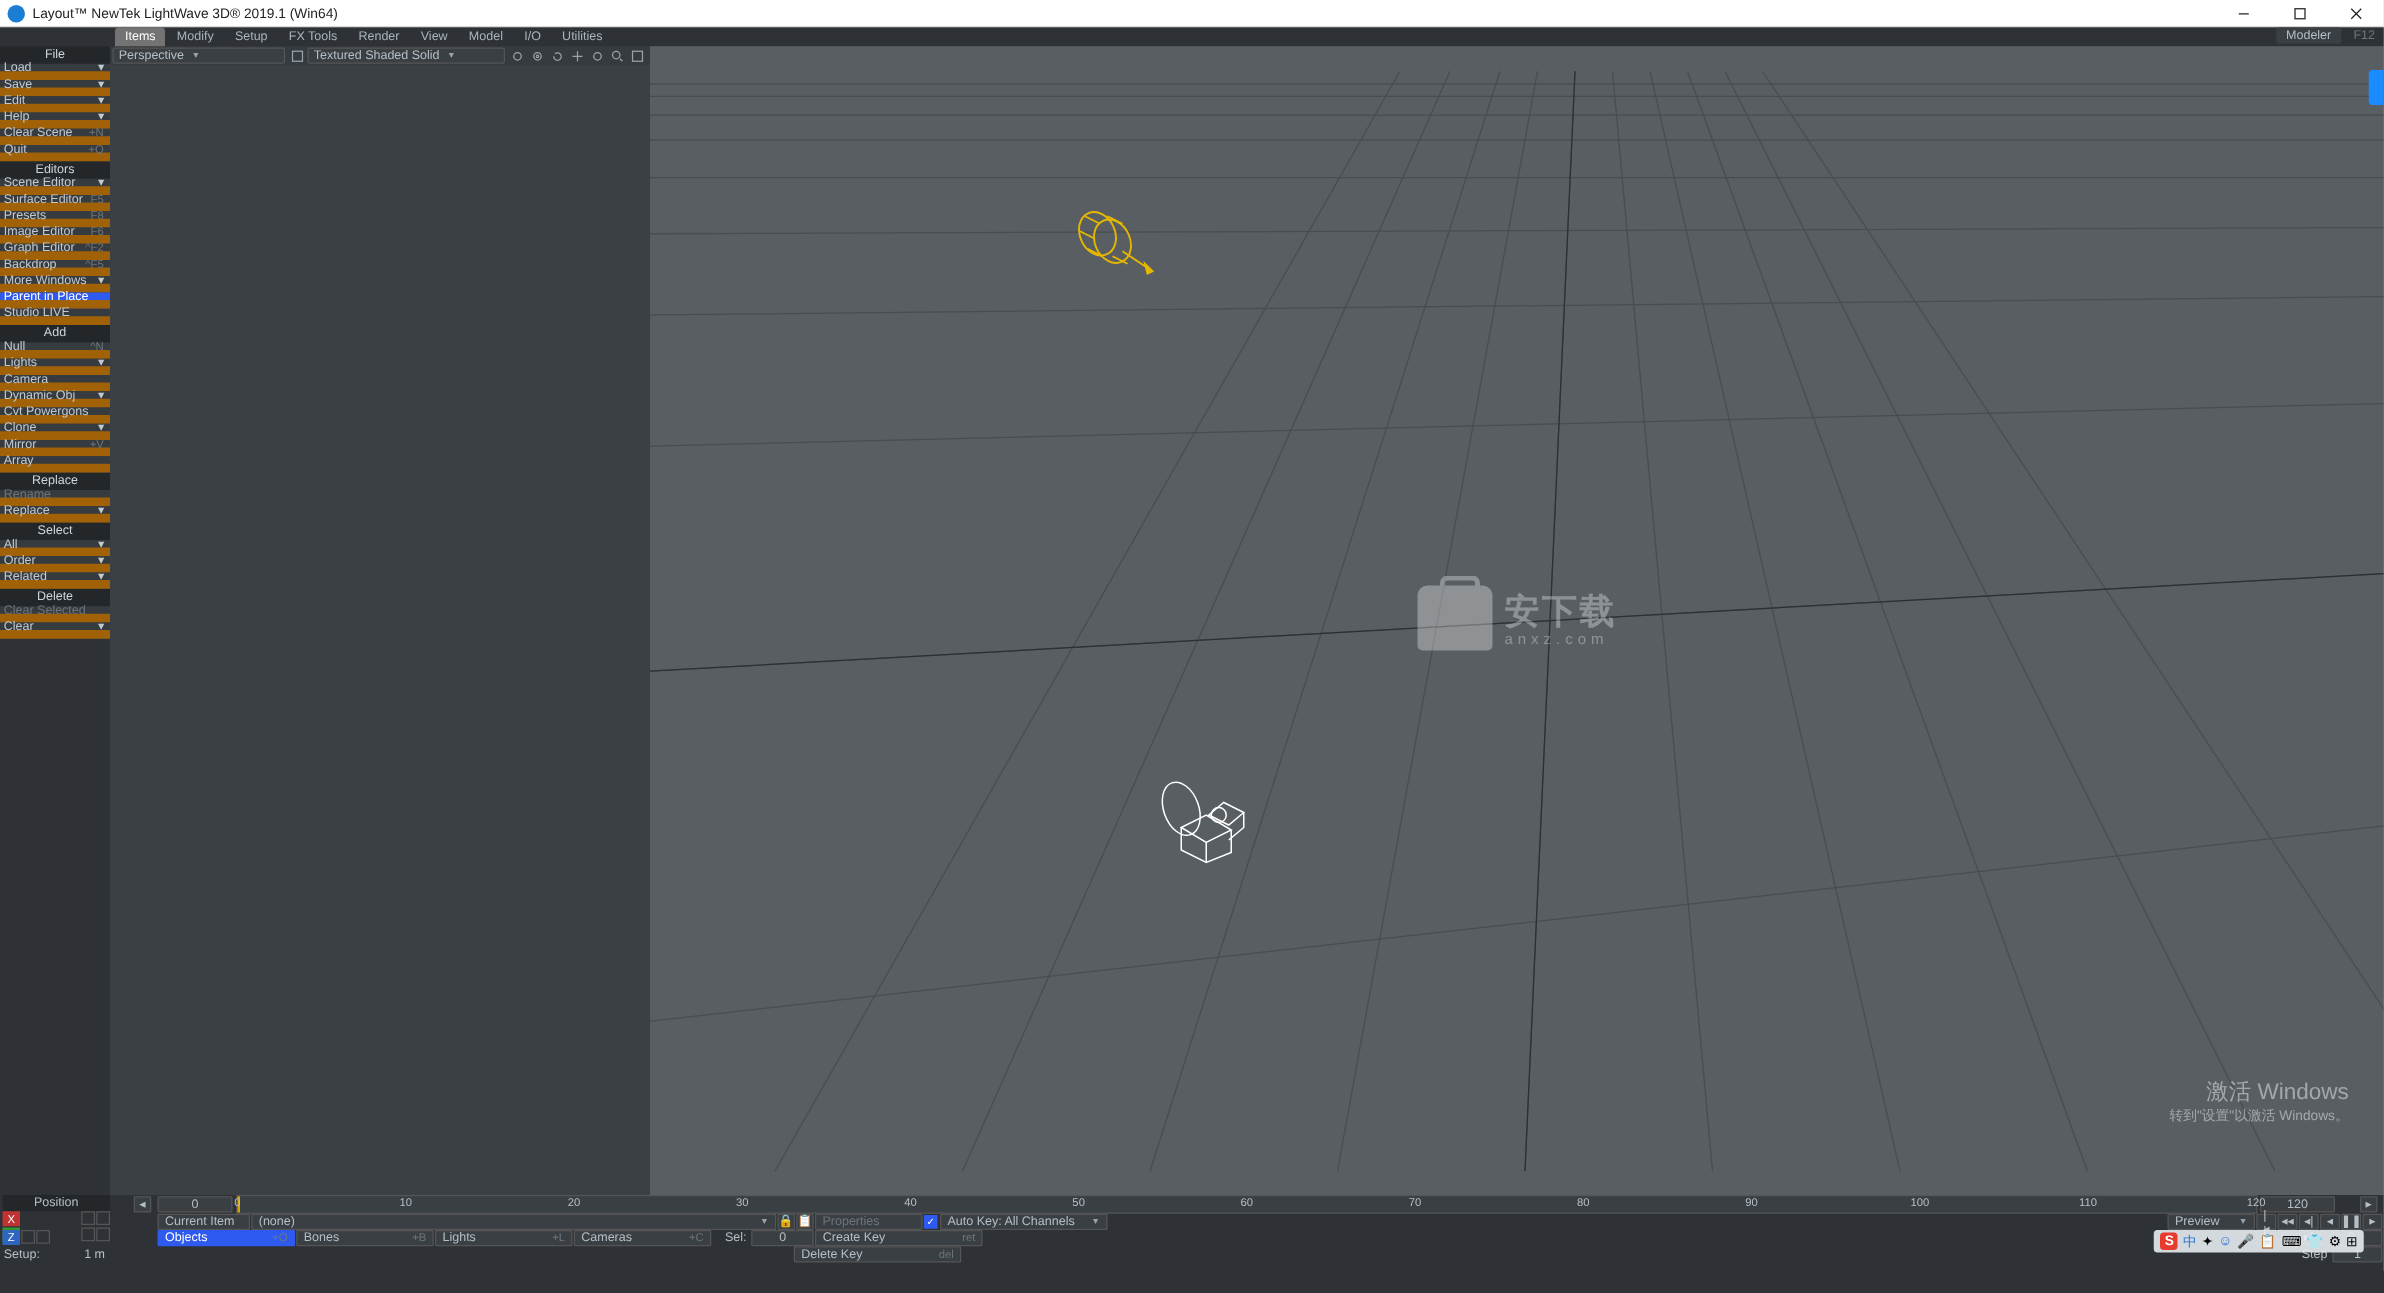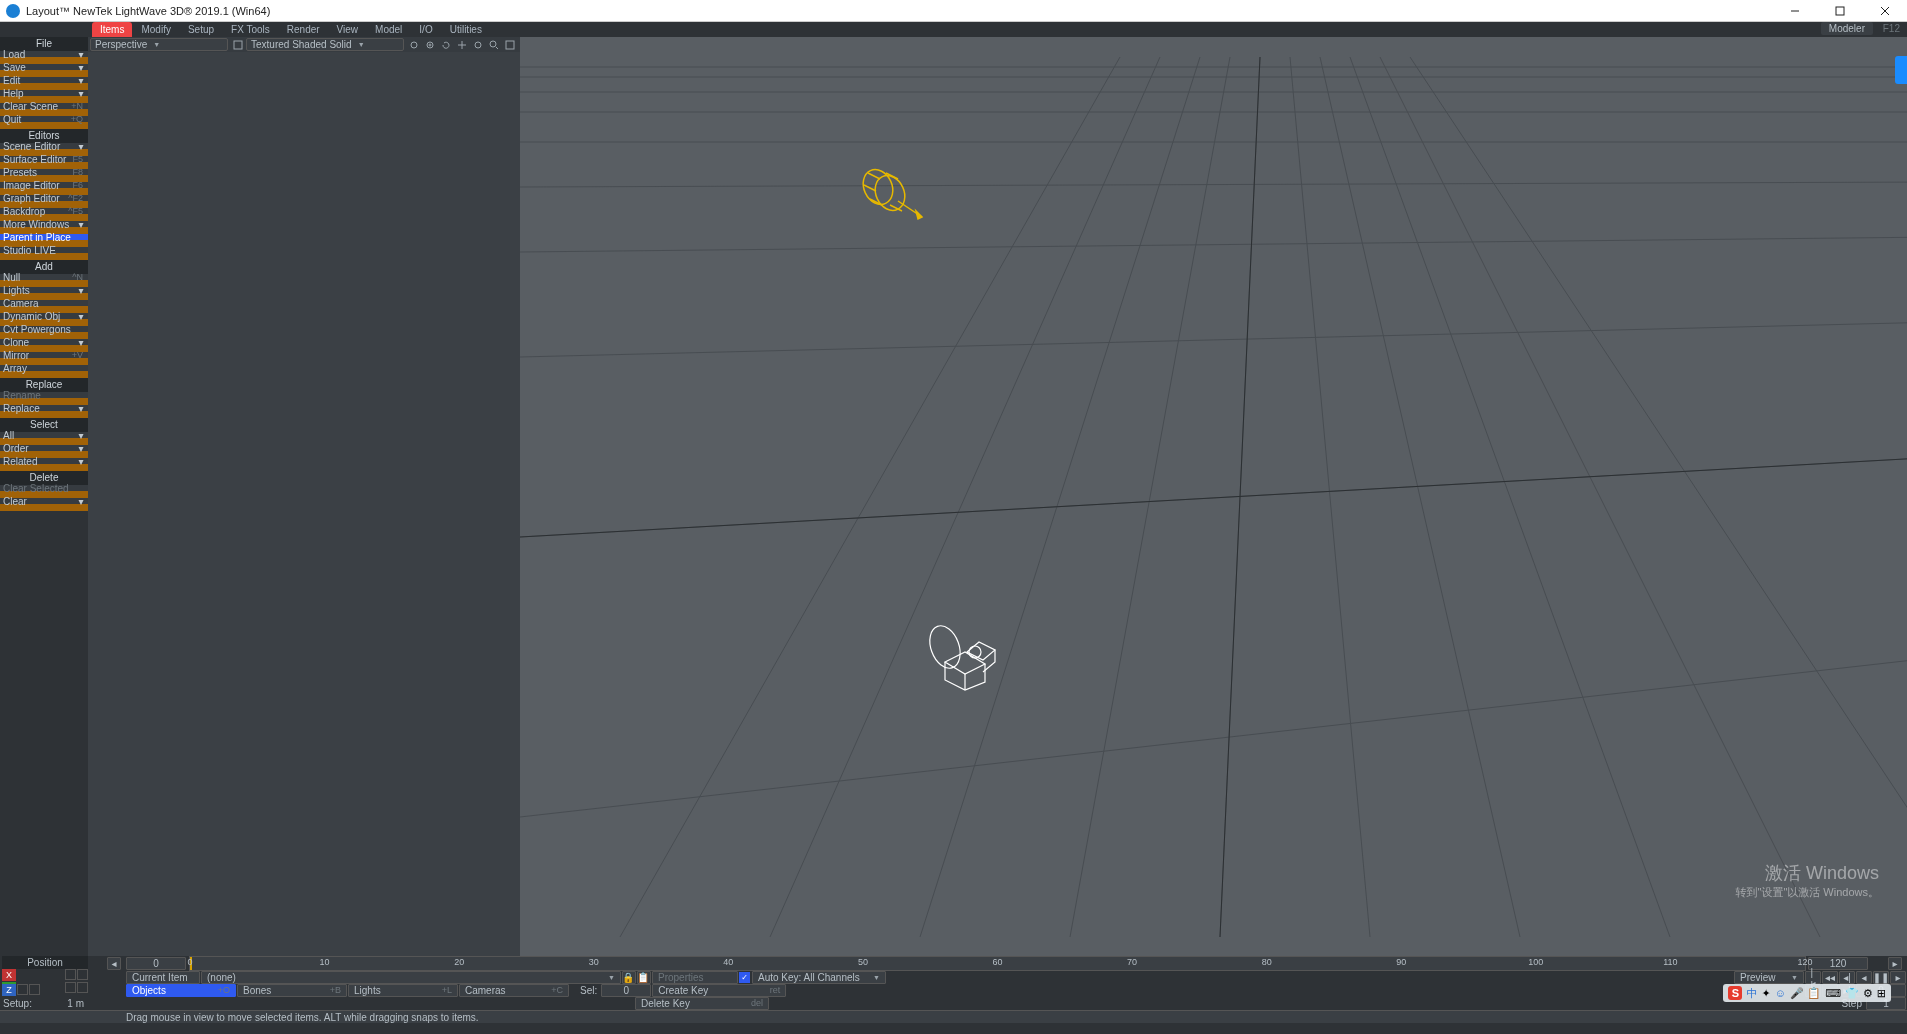--- a/index.html
+++ b/index.html
@@ -11,21 +11,21 @@
 .titlebar .winbtns { margin-left: auto; display: flex; }
 .titlebar .winbtn { width: 45px; height: 22px; display: flex; align-items: center; justify-content: center; font-size: 10px; }
 .titlebar .winbtn svg { stroke: #222; fill: none; stroke-width: 1; }
 
 
 .app { height: 1012px; background: #3b4045; display: flex; flex-direction: column; }
 
 
 .tabs { height: 15px; background: #2e3236; display: flex; padding-left: 92px; font-size: 10px; color: #a9b4bf; position: relative; }
 .tabs .tab { padding: 1px 8px 0 8px; border-radius: 3px 3px 0 0; margin-right: 1px; height: 15px; line-height: 13px; }
-.tabs .tab.active { background: #ef4444; color: #fff; }
+.tabs .tab.active { background: #737373; color: #fff; }
 .tabs .mod-btn { position: absolute; right: 34px; top: 0; background: #3a3f44; color: #b6bfc6; padding: 1px 8px; font-size: 10px; border-radius: 2px; }
 .tabs .mod-sc { position: absolute; right: 4px; top: 0; color: #6d757b; font-size: 10px; padding: 1px 3px; }
 
 
 .content { flex: 1; display: flex; min-height: 0; }
 
 
 .sidebar { width: 88px; background: #2e3236; display: flex; flex-direction: column; font-size: 10px; color: #c2cad1; }
 .sb-hdr { background: #23272a; text-align: center; padding: 2px 0; color: #cfd6dc; font-size: 10px; height: 14px; line-height: 10px; }
 .sb-row { display: flex; align-items: center; height: 13px; padding: 0 3px; background: #363b40; border-bottom: 7px solid #a16207; position: relative; }
@@ -359,20 +359,27 @@
             <path d="M30 70 L50 60 L70 72 L50 82 Z"></path>
             <path d="M30 70 L30 88 L50 98 L70 90 L70 72"></path>
             <path d="M50 82 L50 98"></path>
             <path d="M52 60 L64 50 L80 58 L68 68 Z"></path>
             <path d="M80 58 L80 70 L68 80"></path>
             <ellipse cx="30" cy="55" rx="14" ry="22" transform="rotate(-20 30 55)"></ellipse>
             <ellipse cx="60" cy="60" rx="6" ry="6"></ellipse>
           </g>
         </svg>
 
+        <div class="wm">
+          <div class="wm-icon"></div>
+          <div>
+            <div class="wm-txt">安下载</div>
+            <div class="wm-sub">anxz.com</div>
+          </div>
+        </div>
         <div class="activate">
           <div class="a1">激活 Windows</div>
           <div class="a2">转到"设置"以激活 Windows。</div>
         </div>
       </div>
     </div>
   </div>
 
   <div class="bottom">
     <div style="display:flex;height:28px">
@@ -510,24 +517,20 @@
       <div class="b-btn" style="width:134px">
           <span>Delete Key</span>
           <span class="sc">del</span>
         </div>
       <div style="flex:1"></div>
       <span style="margin-right:4px">Step</span>
       <div class="b-btn" style="width:40px;justify-content:center">
           <span>1</span>
         </div>
     </div>
-    <div class="status-ln">
-      <div style="width:124px"></div>
-      <span>Drag mouse in view to move selected items. ALT while dragging snaps to items.</span>
-    </div>
   </div>
 </div>
 
 <div class="corner-tab"></div>
 
 <div class="wintags">
   <span class="s">S</span>
   <span style="color:#2a72d4">中</span>
     <span>✦</span>
     <span style="color:#2a72d4">☺</span>

